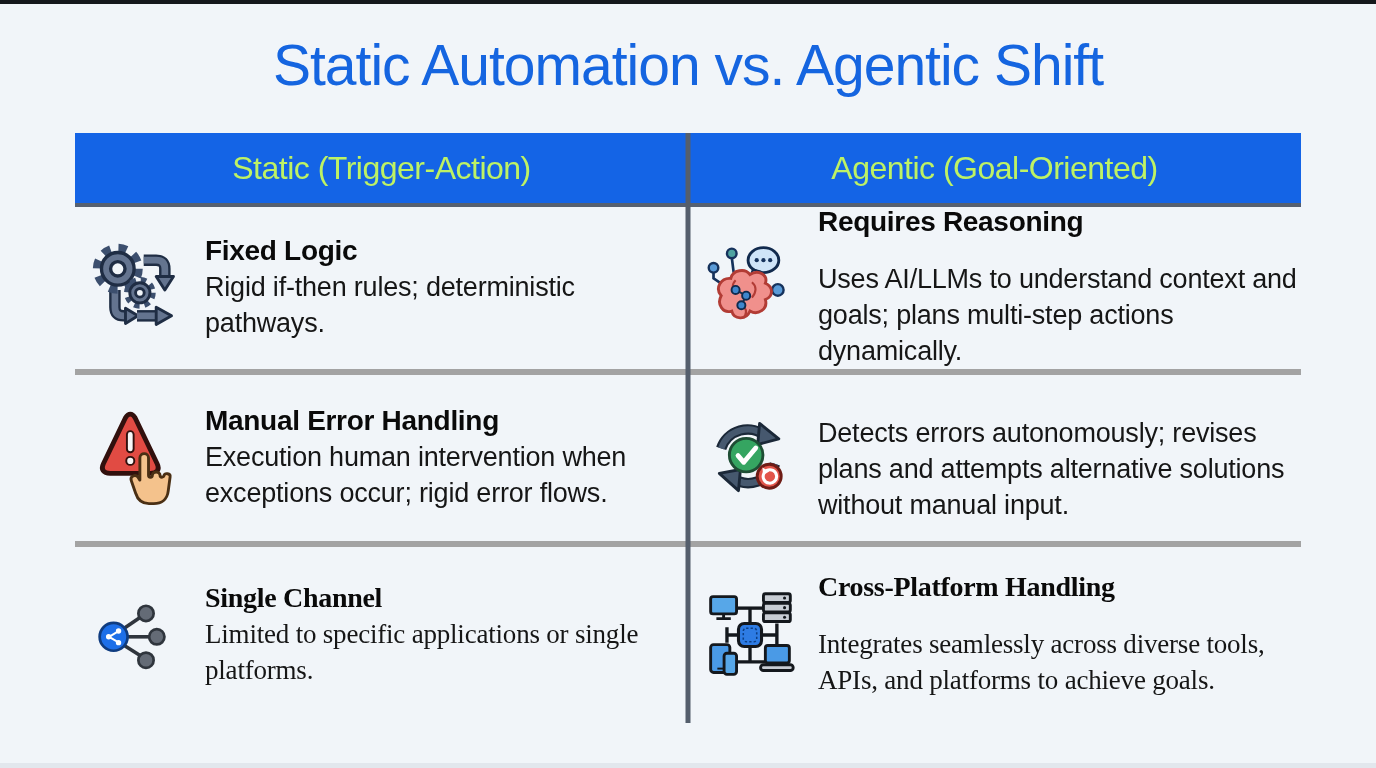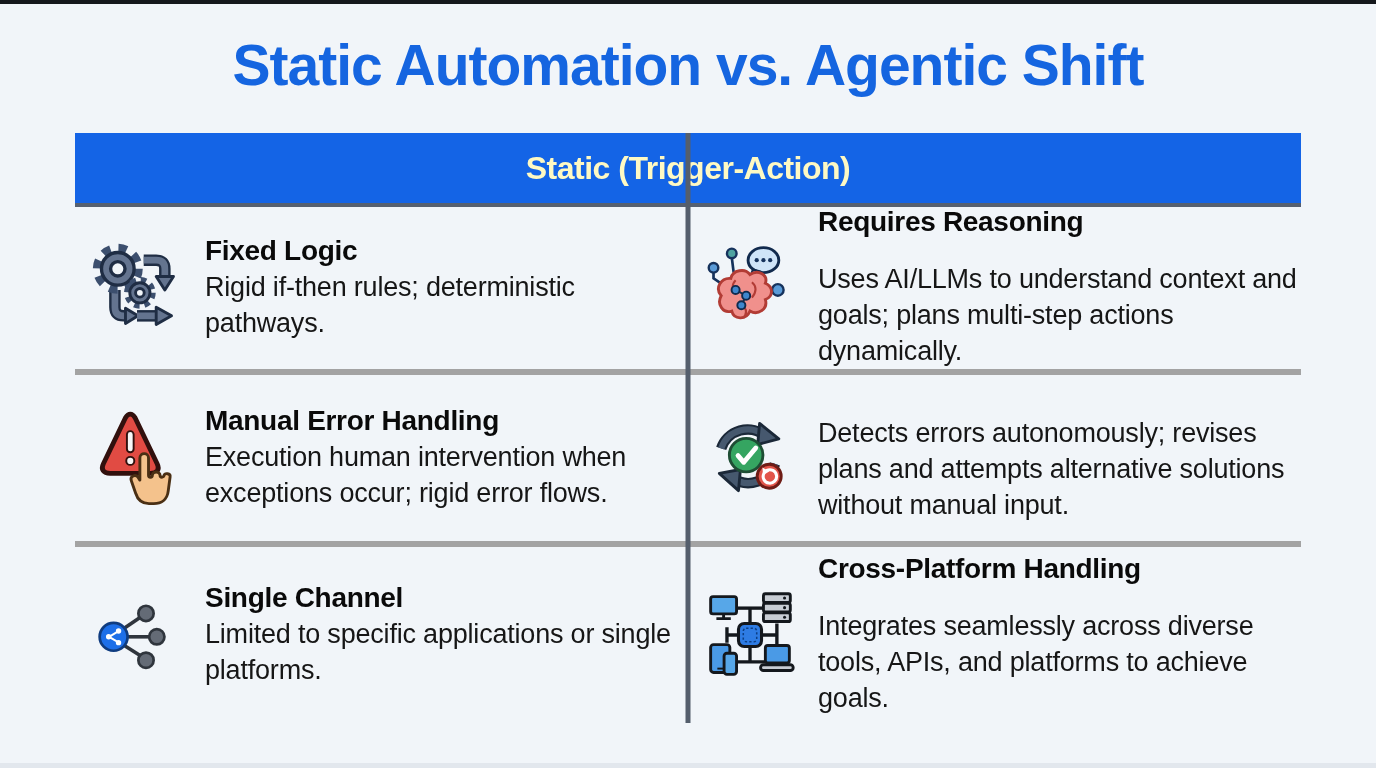--- a/index.html
+++ b/index.html
@@ -6,29 +6,29 @@
   body{
     width:1376px;height:768px;position:relative;overflow:hidden;
     background:#f1f5f9;
     font-family:"Liberation Sans", sans-serif;
     -webkit-font-smoothing:antialiased;
   }
   .top-strip{position:absolute;top:0;left:0;width:100%;height:4px;background:#15181c;}
   .bottom-strip{position:absolute;bottom:0;left:0;width:100%;height:5px;background:#e2e7ed;}
   .page-title{
     margin:0;padding-top:32px;text-align:center;
-    font-size:57px;font-weight:700;letter-spacing:-1px;
+    font-size:57px;font-weight:400;letter-spacing:-1px;
     color:#1565e0;
   }
   .compare-table{position:absolute;left:75px;top:133px;width:1226px;}
   .thead{display:flex;height:70px;background:#1464e6;border-bottom:4px solid #566070;}
   .th{flex:1;display:flex;align-items:center;justify-content:center;
-      color:#fef9c3;font-size:32px;font-weight:bold;letter-spacing:-0.5px;}
+      color:#bef264;font-size:32px;font-weight:normal;letter-spacing:-0.5px;}
   .trow{display:flex;border-bottom:6px solid #a3a3a3;}
-  .trow.last{border-bottom:none;}
+  .trow.last{border-bottom:none;font-family:Liberation Serif, serif;}
   .h1{height:162px}.h2{height:166px}.h3{height:176px}
   .cell{flex:1;display:flex;align-items:center;padding-left:14px;box-sizing:border-box;}
   .iconbox{width:96px;height:104px;flex:none;margin-right:20px;
            display:flex;align-items:center;justify-content:center;}
   .celltitle{font-size:28px;font-weight:bold;color:#0a0a0a;margin-bottom:3px;letter-spacing:-0.3px;}
   .celldesc{font-size:27px;color:#161616;line-height:1.33;letter-spacing:-0.2px;}
   .cell-static .celldesc{max-width:468px;}
   .cell-agentic .celldesc{max-width:502px;margin-top:24px;}
   .vdivider{position:absolute;top:0;bottom:0;left:50%;transform:translateX(-50%);
             width:5px;background:#545e6c;}
@@ -38,20 +38,21 @@
 <body>
 
 <div class="top-strip"></div>
 
 <h1 class="page-title">Static Automation vs. Agentic Shift</h1>
 
 <div class="compare-table">
 
   <div class="thead">
     <div class="th">Static (Trigger-Action)</div>
+    <div class="th">Agentic (Goal-Oriented)</div>
   </div>
 
   <div class="trow h1">
     <div class="cell cell-static">
       <div class="iconbox">
         <svg width="98" height="98" viewBox="0 0 100 100">
 
           <path d="M57 21 H70 Q79 21 79 30 V38" fill="none" stroke="#1f2d44" stroke-width="12"></path>
           <path d="M57 21 H70 Q79 21 79 30 V38" fill="none" stroke="#64748f" stroke-width="7"></path>
           <polygon points="70,38 88,38 79,52" fill="#64748f" stroke="#1f2d44" stroke-width="3" stroke-linejoin="round"></polygon>

